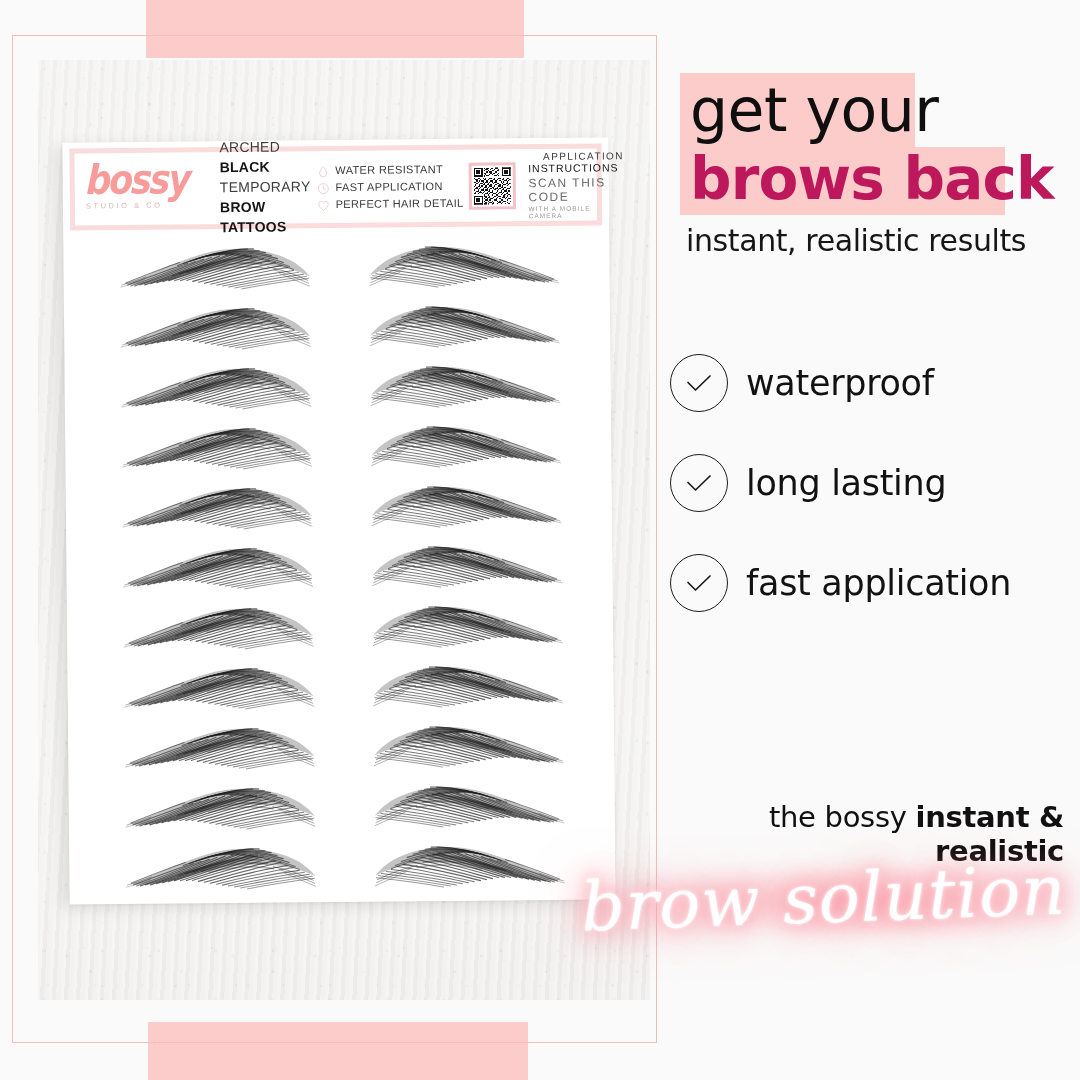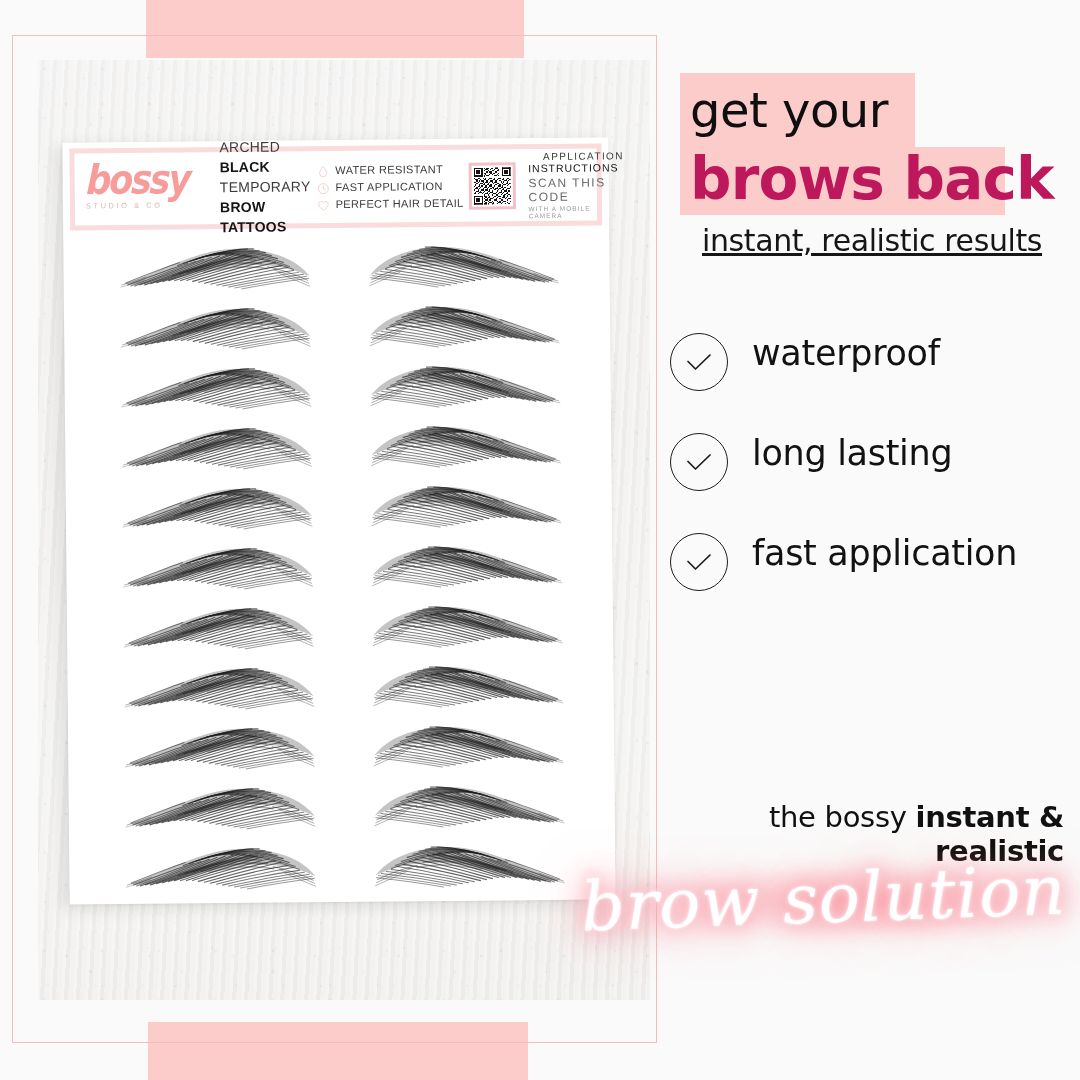--- a/index.html
+++ b/index.html
@@ -223,60 +223,59 @@
     position: absolute;
     background: #fccccb;
   }
   .hl-1 { left: 23px; top: 73px; width: 235px; height: 74px; }
   .hl-2 { left: 23px; top: 147px; width: 325px; height: 68px; }
 
   .head-1 {
     position: absolute;
     left: 33px;
     top: 78px;
-    font-size: 48px;
+    font-size: 60px;
     line-height: 64px;
     color: #0f0f0f;
     letter-spacing: -0.5px;
     font-family: "DejaVu Sans", sans-serif;
   }
   .head-2 {
     position: absolute;
     left: 33px;
     top: 148px;
     font-size: 58px;
     line-height: 62px;
     font-weight: 700;
     color: #be185d;
     letter-spacing: -0.8px;
     font-family: "DejaVu Sans", sans-serif;
   }
   .head-sub {
     position: absolute;
-    left: 45px;
+    left: 29px;
     top: 222px;
     font-size: 30px;
     line-height: 38px;
     color: #161616;
     letter-spacing: -0.4px;
     font-family: "DejaVu Sans", sans-serif;
-    text-decoration: underline;
   }
 
   .bullets {
     position: absolute;
     left: 13px;
     top: 333px;
     width: 410px;
   }
   .bullet {
     display: flex;
-    align-items: flex-start;
+    align-items: center;
     height: 100px;
-    gap: 24px;
+    gap: 18px;
   }
   .bullet-circle {
     width: 56px;
     height: 56px;
     flex: 0 0 56px;
     border: 1.6px solid #1c1c1c;
     border-radius: 50%;
     position: relative;
   }
   .bullet-circle svg {

